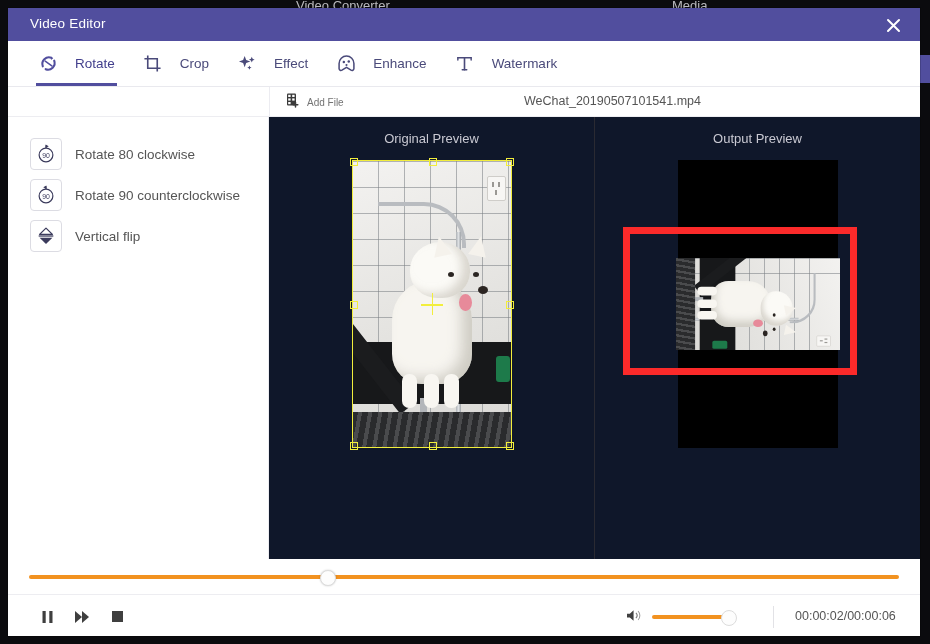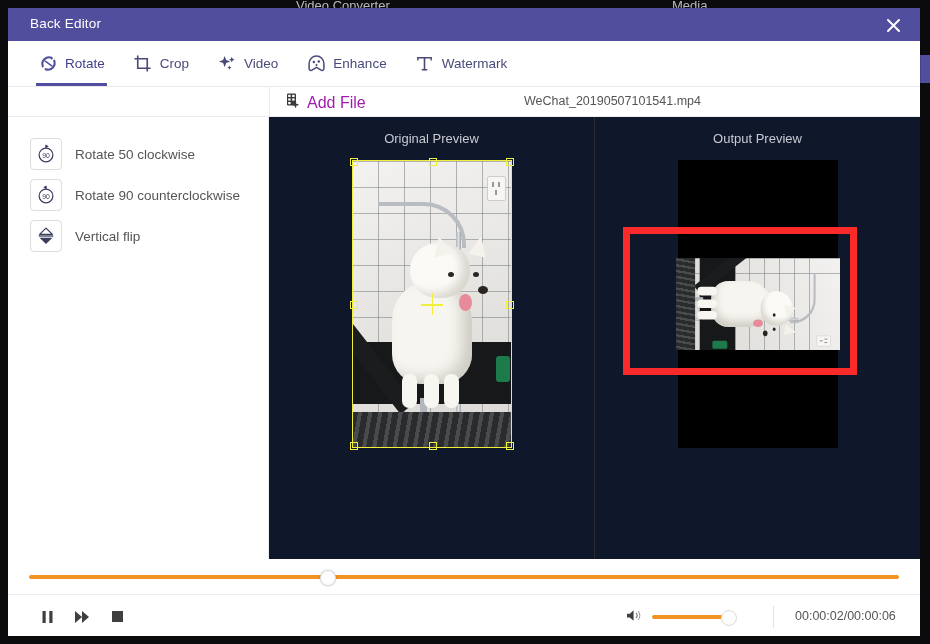--- a/index.html
+++ b/index.html
@@ -41,21 +41,21 @@
     display:flex;align-items:center;justify-content:center;cursor:pointer;
   }
   .titlebar .close svg{display:block;}
 
   
   .tabbar{
     height:45px;background:#fff;border-bottom:1px solid #e9e9ee;
     position:relative;display:flex;align-items:center;
   }
   .tab{
-    display:flex;align-items:center;gap:7px;height:45px;padding:0 14px;
+    display:flex;align-items:center;gap:17px;height:45px;padding:0 14px;
     color:#4a4a7a;font-size:13.5px;cursor:pointer;position:relative;
   }
   .tab:first-child{margin-left:16px;}
   .tab .tabico{width:20px;height:20px;display:flex;align-items:center;justify-content:center;}
   .tab.active{color:#413e8c;}
   .tab.active::after{
     content:"";position:absolute;left:12px;right:12px;bottom:0;height:3px;background:#514e9e;
   }
   .backhome{
     position:absolute;right:17px;top:8px;height:28px;
@@ -163,21 +163,21 @@
 
 <div id="backdrop">
   <div class="ghost g1">Video Converter</div>
   <div class="ghost g2">Media...</div>
   <div class="strip"></div>
 </div>
 
 <div id="window">
 
   <div class="titlebar">
-    <div class="title">Back Editor</div>
+    <div class="title">Video Editor</div>
     <div class="close">
       <svg width="15" height="15" viewBox="0 0 15 15">
           <path d="M2 2 L13 13 M13 2 L2 13" stroke="#fff" stroke-width="2" stroke-linecap="round"></path>
         </svg>
     </div>
   </div>
 
   <div class="tabbar">
 
     <div class="tab active">
@@ -203,21 +203,21 @@
     </div>
 
     <div class="tab">
       <span class="tabico">
         <svg width="19" height="19" viewBox="0 0 20 20">
           <path d="M7 2 L8.6 6.4 L13 8 L8.6 9.6 L7 14 L5.4 9.6 L1 8 L5.4 6.4 Z" fill="#4a4a7a"></path>
           <path d="M14.5 3 L15.4 5.1 L17.5 6 L15.4 6.9 L14.5 9 L13.6 6.9 L11.5 6 L13.6 5.1 Z" fill="#4a4a7a"></path>
           <path d="M12 12 L12.7 13.6 L14.3 14.3 L12.7 15 L12 16.6 L11.3 15 L9.7 14.3 L11.3 13.6 Z" fill="#4a4a7a"></path>
         </svg>
       </span>
-      <span>Video</span>
+      <span>Effect</span>
     </div>
 
     <div class="tab">
       <span class="tabico">
         <svg width="19" height="19" viewBox="0 0 20 20">
           <path d="M10 2.2 A7.8 7.8 0 0 1 17.8 10 L17.8 15.5 A2 2 0 0 1 14.8 17 L10 14 L5.2 17 A2 2 0 0 1 2.2 15.5 L2.2 10 A7.8 7.8 0 0 1 10 2.2 Z" stroke="#4a4a7a" stroke-width="1.6" fill="none"></path>
           <circle cx="7.2" cy="8.4" r="1.3" fill="#4a4a7a"></circle>
           <circle cx="12.4" cy="8" r="1.3" fill="#4a4a7a"></circle>
           <circle cx="10" cy="11.6" r="1.1" fill="#4a4a7a"></circle>
         </svg>
@@ -244,39 +244,39 @@
         <svg width="14" height="15" viewBox="0 0 14 15">
           <rect x="1" y="0.5" width="9" height="12" rx="1" fill="#3b3b3b"></rect>
           <rect x="2.2" y="1.8" width="2.4" height="2.2" fill="#fff"></rect>
           <rect x="6.2" y="1.8" width="2.4" height="2.2" fill="#fff"></rect>
           <rect x="2.2" y="5.4" width="2.4" height="2.2" fill="#fff"></rect>
           <rect x="6.2" y="5.4" width="2.4" height="2.2" fill="#fff"></rect>
           <rect x="2.2" y="9" width="2.4" height="2.2" fill="#fff"></rect>
           <path d="M9.5 9.5 L9.5 14 M7.3 11.8 L11.8 11.8" stroke="#3b3b3b" stroke-width="1.5" stroke-linecap="round"></path>
         </svg>
       </span>
-      <span style="font-size:16px;color:#a21caf;">Add File</span>
+      <span style="font-size:10px;color:#737373;">Add File</span>
     </div>
     <div style="position:absolute;left:516px;top:7px;font-size:12.5px;color:#555;">WeChat_20190507101541.mp4</div>
   </div>
 
   <div class="bodyrow">
 
     <div class="sidebar">
 
       <div class="sideitem">
         <span class="sideicon">
           <svg width="22" height="22" viewBox="0 0 24 24">
             <circle cx="12" cy="13" r="7.5" stroke="#3b3b5c" stroke-width="1.3" fill="none"></circle>
             <path d="M12 5.5 L12 2.5" stroke="#3b3b5c" stroke-width="1.3"></path>
             <path d="M11.6 1.6 L15 3.6 L11.6 5.6 Z" fill="#3b3b5c"></path>
             <text x="12" y="16.6" font-size="7.5" text-anchor="middle" fill="#3b3b5c" font-family="Liberation Sans, sans-serif">90</text>
           </svg>
         </span>
-        <span>Rotate 50 clockwise</span>
+        <span>Rotate 80 clockwise</span>
       </div>
 
       <div class="sideitem">
         <span class="sideicon">
           <svg width="22" height="22" viewBox="0 0 24 24">
             <circle cx="12" cy="13" r="7.5" stroke="#3b3b5c" stroke-width="1.3" fill="none"></circle>
             <path d="M12 5.5 L12 2.5" stroke="#3b3b5c" stroke-width="1.3"></path>
             <path d="M12.4 1.6 L9 3.6 L12.4 5.6 Z" fill="#3b3b5c"></path>
             <text x="12" y="16.6" font-size="7.5" text-anchor="middle" fill="#3b3b5c" font-family="Liberation Sans, sans-serif">90</text>
           </svg>

